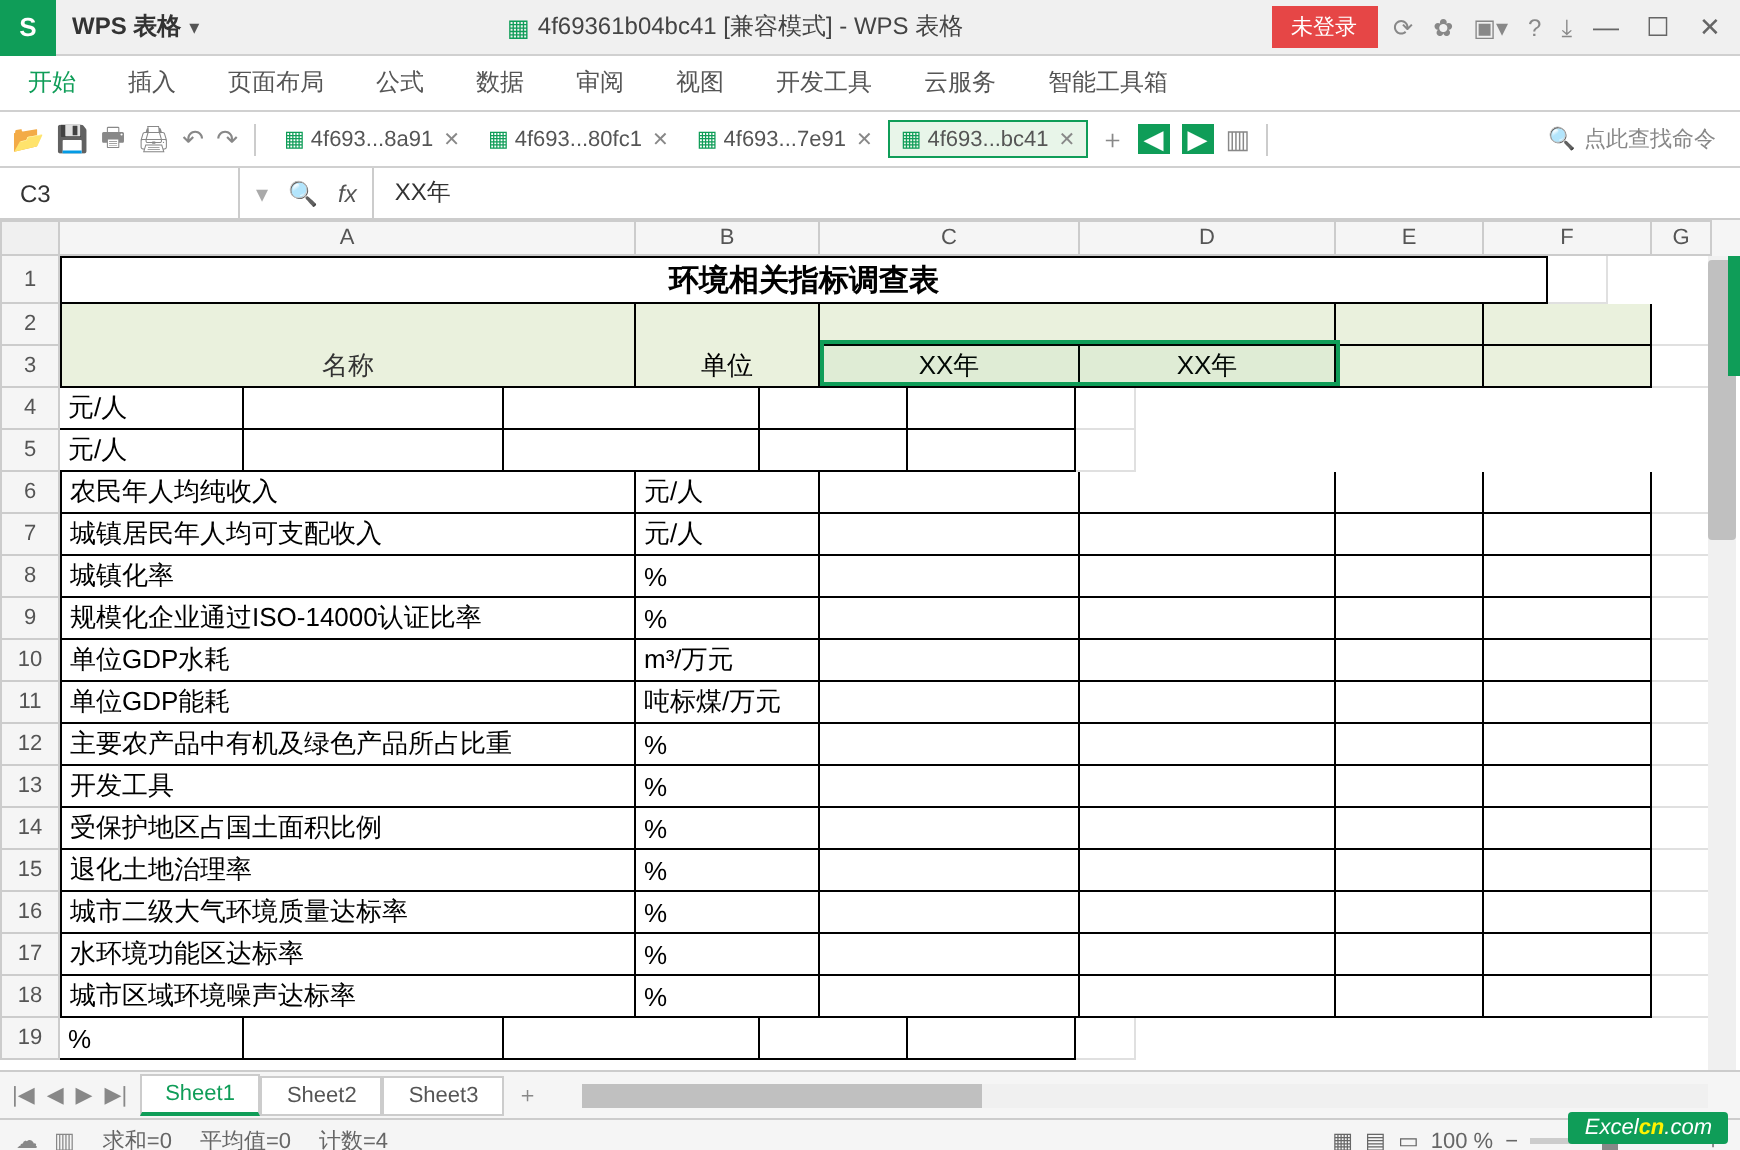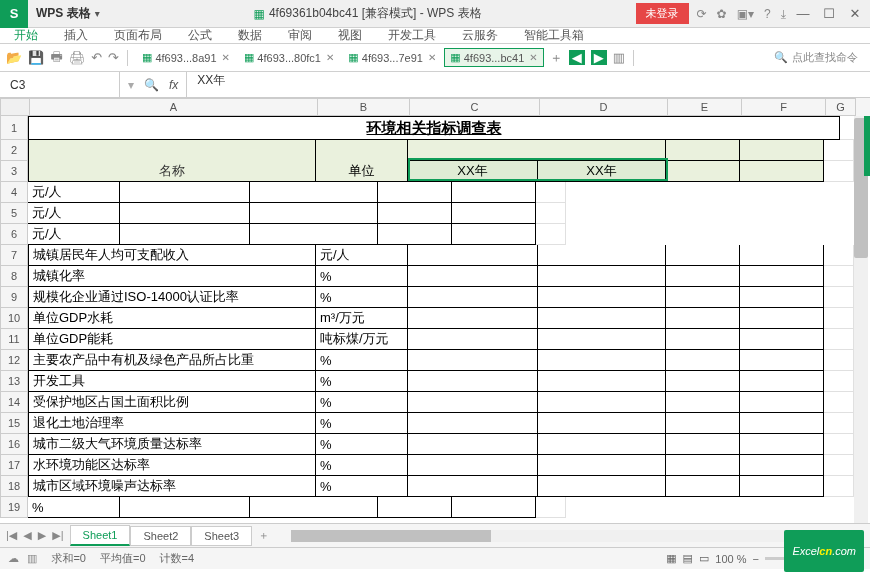--- a/index.html
+++ b/index.html
@@ -9,56 +9,56 @@
 .wps-logo { width: 28px; height: 28px; background: #0f9d58; color: #fff; display: flex; align-items: center; justify-content: center; font-weight: bold; font-size: 13px; }
 .app-name { font-size: 12px; color: #333; margin-left: 8px; font-weight: bold; }
 .menu-dd { margin-left: 4px; color: #555; font-size: 10px; }
 .doc-title { flex: 1; text-align: center; font-size: 12px; color: #444; display: flex; align-items: center; justify-content: center; gap: 4px; }
 .doc-icon { color: #0f9d58; }
 .login-badge { background: #e64646; color: #fff; font-size: 11px; padding: 3px 10px; margin-right: 8px; }
 .title-icons { display: flex; gap: 10px; align-items: center; margin-right: 8px; color: #888; font-size: 12px; }
 .win-ctrl { display: flex; gap: 8px; margin-right: 6px; color: #666; font-size: 13px; }
 .win-ctrl span { width: 18px; text-align: center; }
 
-.ribbon-tabs { height: 16px; display: flex; align-items: center; padding-left: 14px; gap: 26px; border-bottom: 1px solid #d0d0d0; font-size: 12px; color: #555; }
+.ribbon-tabs { height: 28px; display: flex; align-items: center; padding-left: 14px; gap: 26px; border-bottom: 1px solid #d0d0d0; font-size: 12px; color: #555; }
 .ribbon-tabs .tab.active { color: #0f9d58; }
 
 .toolbar { height: 28px; display: flex; align-items: center; padding: 0 6px; gap: 6px; border-bottom: 1px solid #d0d0d0; font-size: 12px; }
 .tb-sec { display: flex; gap: 6px; align-items: center; }
 .tb-icon { color: #888; font-size: 13px; }
 .sep { width: 1px; height: 16px; background: #ccc; margin: 0 2px; }
 .doc-tabs { display: flex; gap: 2px; }
 .doc-tab { display: flex; align-items: center; gap: 3px; padding: 2px 5px; font-size: 11px; color: #555; border: 1px solid transparent; }
 .doc-tab.active { background: #e8f5e9; border: 1px solid #0f9d58; }
 .doc-tab .x { color: #888; font-size: 10px; margin-left: 2px; }
 .tab-icon { color: #0f9d58; font-size: 11px; }
 .search-cmd { display: flex; align-items: center; gap: 4px; color: #888; font-size: 11px; margin-left: auto; margin-right: 6px; }
 
-.formula-bar { height: 26px; display: flex; border-bottom: 1px solid #ccc; font-size: 12px; }
+.formula-bar { height: 26px; display: flex; align-items: center; border-bottom: 1px solid #ccc; font-size: 12px; }
 .name-box { width: 120px; padding: 0 10px; color: #333; border-right: 1px solid #ccc; height: 100%; display: flex; align-items: center; }
 .fb-icons { display: flex; gap: 10px; padding: 0 8px; color: #aaa; border-right: 1px solid #ccc; height: 100%; align-items: center; }
 .fx { font-style: italic; color: #555; }
 .formula-input { flex: 1; padding: 0 10px; color: #333; }
 
 .grid-area { position: relative; height: 425px; overflow: hidden; background: #fff; }
 .col-headers { display: flex; height: 18px; position: sticky; top: 0; background: #f5f5f5; }
 .corner { width: 30px; border: 1px solid #ccc; background: #f0f0f0; }
 .ch { border: 1px solid #ccc; border-left: none; text-align: center; font-size: 11px; color: #555; background: #f5f5f5; display: flex; align-items: center; justify-content: center; }
 .ch.a { width: 288px; } .ch.b { width: 92px; } .ch.c { width: 130px; } .ch.d { width: 128px; } .ch.e { width: 74px; } .ch.f { width: 84px; } .ch.g { width: 30px; }
 
 .grid-body { display: flex; }
 .row-headers { width: 30px; }
 .rh { height: 21px; border: 1px solid #ccc; border-top: none; text-align: center; font-size: 11px; color: #555; background: #f5f5f5; display: flex; align-items: center; justify-content: center; }
 .cells { flex: 1; position: relative; }
 .row { display: flex; height: 21px; }
 .cell { border-right: 1px solid #e0e0e0; border-bottom: 1px solid #e0e0e0; font-size: 13px; padding: 0 4px; display: flex; align-items: center; overflow: hidden; white-space: nowrap; }
 .cell.a { width: 288px; } .cell.b { width: 92px; } .cell.c { width: 130px; } .cell.d { width: 128px; } .cell.e { width: 74px; } .cell.f { width: 84px; } .cell.g { width: 30px; }
 
 .title-row { height: 24px; }
-.title-cell { width: 812px; border: 1px solid #000; text-align: center; font-weight: bold; font-size: 15px; justify-content: center; text-decoration: underline; }
+.title-cell { width: 744px; border: 1px solid #000; text-align: center; font-weight: bold; font-size: 15px; justify-content: center; }
 .hdr-name { width: 288px; background: #eaf1dd; border: 1px solid #000; border-top: none; justify-content: center; font-size: 13px; color: #333; }
 .hdr-unit { width: 92px; background: #eaf1dd; border: 1px solid #000; border-top: none; border-left: none; justify-content: center; }
 .hdr-year { width: 128px; background: #eaf1dd; border: 1px solid #000; border-top: none; border-left: none; justify-content: center; }
 .hdr-yearc { width: 130px; }
 .hdr-ef { background: #eaf1dd; border: 1px solid #000; border-top: none; border-left: none; }
 .tcell { border: 1px solid #000; border-top: none; }
 .tcell.b, .tcell.c, .tcell.d, .tcell.e, .tcell.f { border-left: none; }
 
 .sel { position: absolute; border: 2px solid #0f9d58; pointer-events: none; }
 .sel-box { top: 42px; left: 380px; width: 260px; height: 23px; background: rgba(15,157,88,0.05); }
@@ -74,21 +74,21 @@
 .sheet-tab.active { border-bottom: 2px solid #0f9d58; color: #0f9d58; }
 .sheet-add { padding: 0 6px; color: #888; }
 .hscroll { flex: 1; margin: 0 16px; height: 12px; background: #f0f0f0; position: relative; }
 .hscroll-thumb { height: 100%; width: 200px; background: #c0c0c0; }
 
 .statusbar { height: 22px; display: flex; align-items: center; background: #f5f5f5; border-top: 1px solid #ccc; font-size: 11px; color: #666; padding: 0 8px; gap: 14px; }
 .sb-icons { display: flex; gap: 8px; color: #888; }
 .zoom-area { margin-left: auto; display: flex; align-items: center; gap: 6px; }
 .zoom-slider { width: 80px; height: 3px; background: #ccc; position: relative; }
 .zoom-thumb { position: absolute; left: 50%; top: -3px; width: 8px; height: 9px; background: #888; transform: translateX(-50%); }
-.watermark { position: absolute; right: 6px; bottom: 3px; background: #0f9d58; color: #fff; font-size: 11px; font-style: italic; padding: 15px 8px; border-radius: 2px; }
+.watermark { position: absolute; right: 6px; bottom: 3px; background: #0f9d58; color: #fff; font-size: 11px; font-style: italic; padding: 2px 8px; border-radius: 2px; }
 .watermark b { color: #fff200; }
 </style>
 </head>
 <body>
 
 <div class="titlebar">
   <div class="wps-logo">S</div>
   <span class="app-name">WPS 表格</span>
   <span class="menu-dd">▾</span>
   <div class="doc-title">
@@ -245,20 +245,21 @@
           </div>
           <div class="row">
             <div class="cell b tcell">元/人</div>
             <div class="cell c tcell"></div>
             <div class="cell d tcell"></div>
             <div class="cell e tcell"></div>
             <div class="cell f tcell"></div>
             <div class="cell g"></div>
           </div>
           <div class="row">
+            <div class="cell a tcell">农民年人均纯收入</div>
             <div class="cell b tcell">元/人</div>
             <div class="cell c tcell"></div>
             <div class="cell d tcell"></div>
             <div class="cell e tcell"></div>
             <div class="cell f tcell"></div>
             <div class="cell g"></div>
           </div>
           <div class="row">
             <div class="cell a tcell">城镇居民年人均可支配收入</div>
             <div class="cell b tcell">元/人</div>

